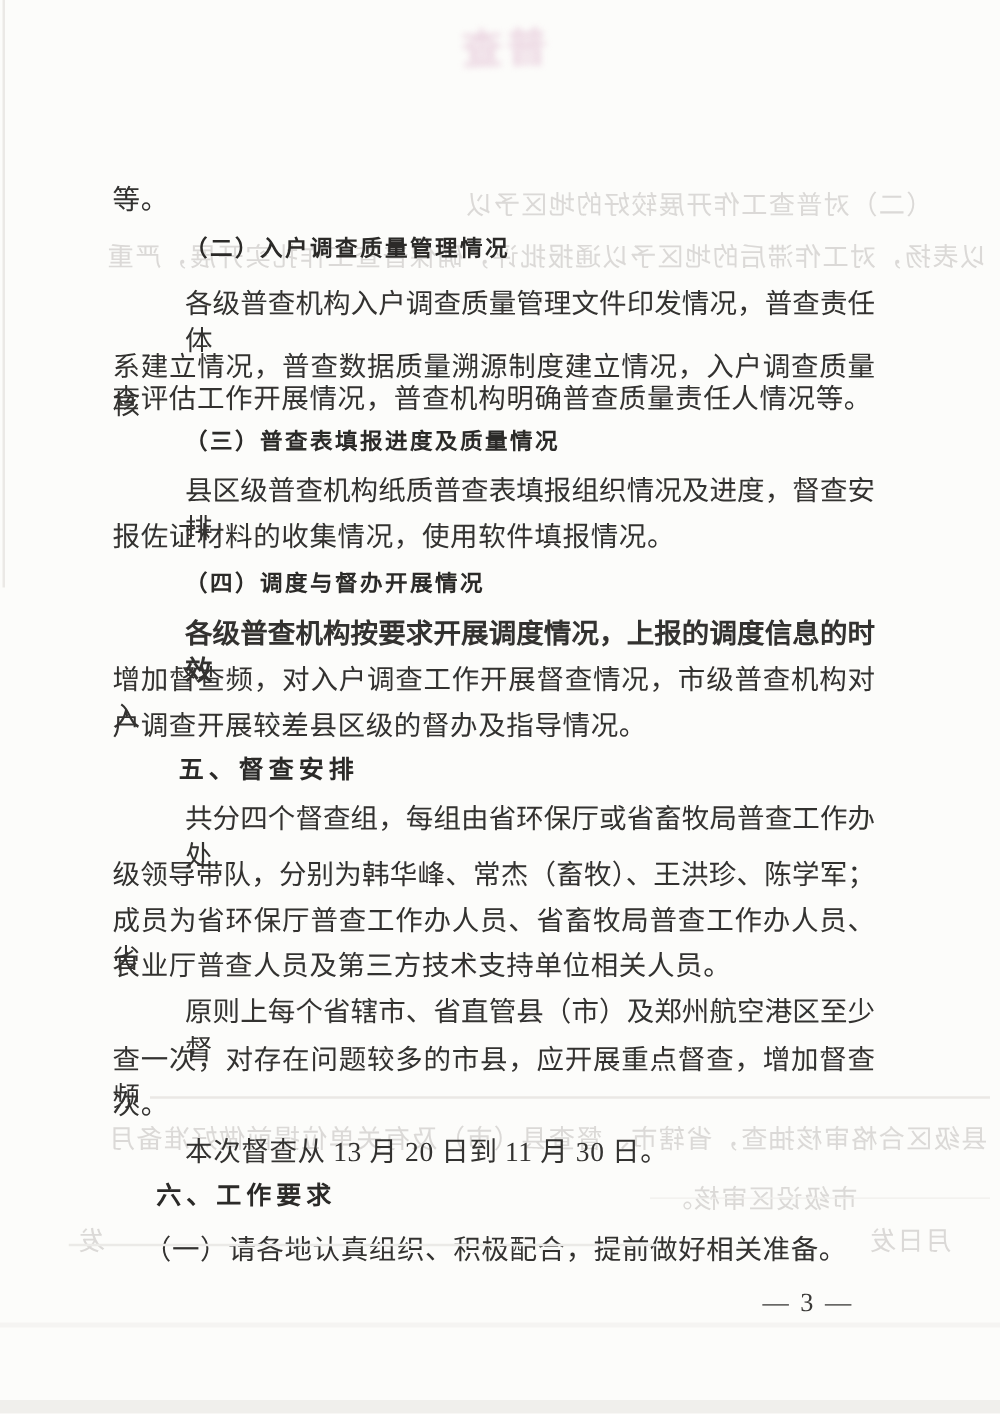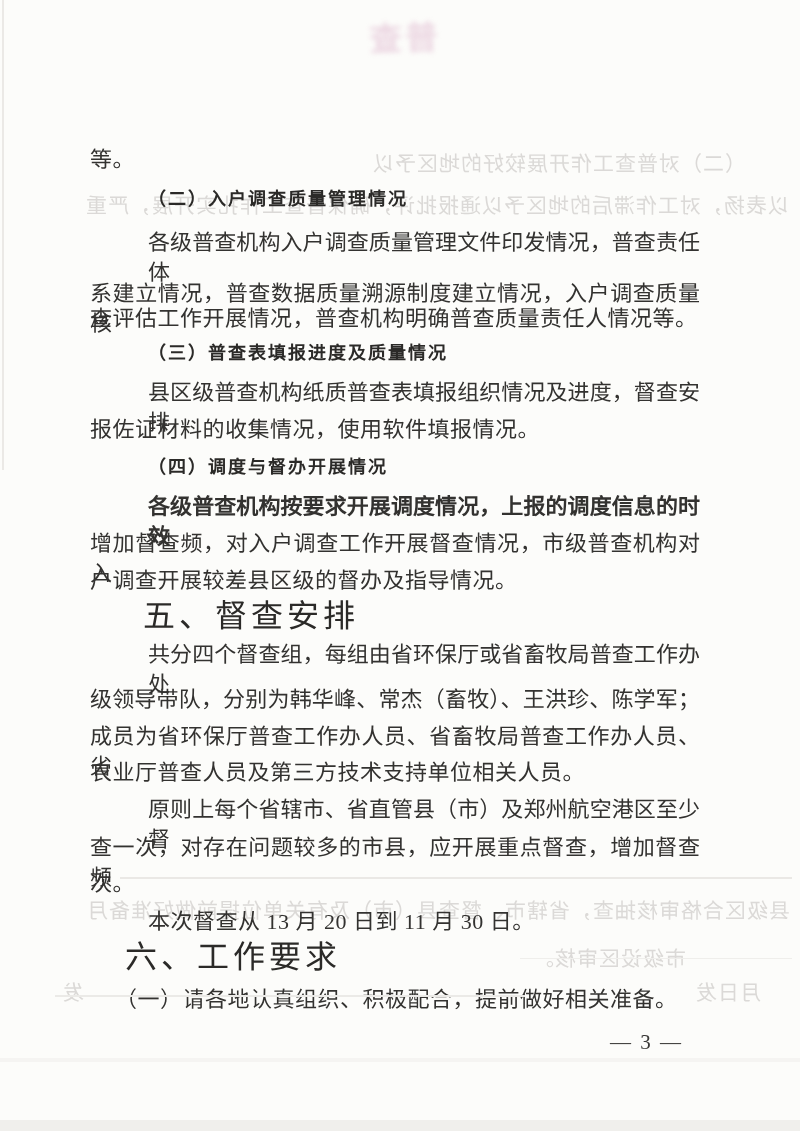--- a/index.html
+++ b/index.html
@@ -1,21 +1,21 @@
 <!DOCTYPE html>
 <html lang="zh-CN"><head>
 <meta charset="utf-8">
 <style>
   html,body{margin:0;padding:0;}
   body{width:800px;height:1131px;background:#ffffff;font-family:"Liberation Serif","DejaVu Serif",serif;}
   .page{position:relative;width:800px;height:1131px;background:#fcfcfa;overflow:hidden;}
   .line{position:absolute;white-space:nowrap;font-size:22px;line-height:30px;color:#333230;letter-spacing:.5px;}
   .line.j{white-space:normal;letter-spacing:0;text-align:justify;text-align-last:justify;text-justify:inter-character;-webkit-text-justify:inter-character;}
   .heading-kaiti{font-size:18px;font-weight:700;letter-spacing:2px;color:#2b2a28;}
-  .heading-heiti{font-size:32px;font-weight:400;letter-spacing:4px;color:#2b2a28;font-family:"Liberation Sans","DejaVu Sans",sans-serif;}
+  .heading-heiti{font-size:20px;font-weight:700;letter-spacing:4px;color:#2b2a28;font-family:"Liberation Sans","DejaVu Sans",sans-serif;}
   .bleed{position:absolute;white-space:nowrap;font-size:21px;line-height:28px;letter-spacing:1px;color:#c6c3c0;opacity:.6;filter:blur(.6px);transform:scaleX(-1);}
   .seal{position:absolute;left:366px;top:12px;font-size:33px;font-weight:700;letter-spacing:3px;color:#dfb9cf;opacity:.55;filter:blur(2.5px);transform:scaleX(-1) rotate(2deg);}
   .pagenum{position:absolute;left:610px;top:1030px;font-size:21px;letter-spacing:2px;color:#3a3937;}
   .artifact{position:absolute;}
 </style>
 </head>
 <body>
 
 <div class="page">
   <div class="seal">普查</div>

